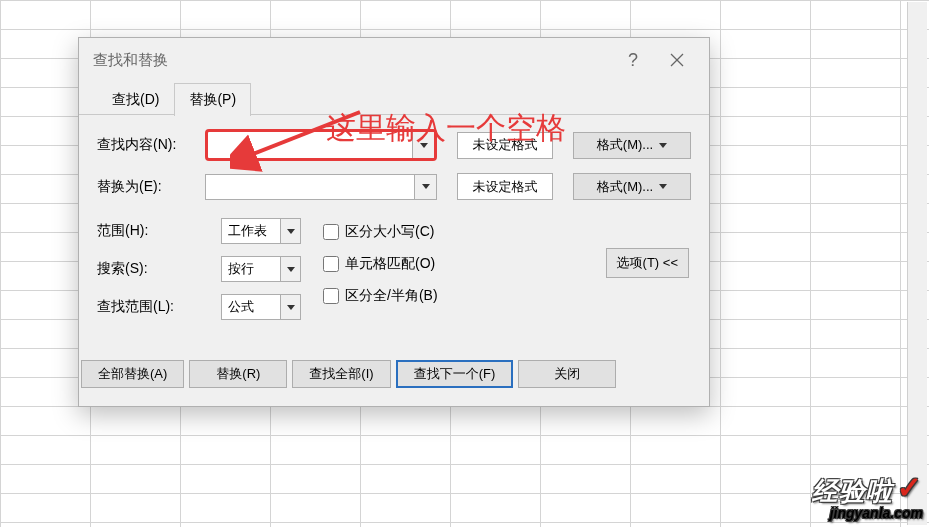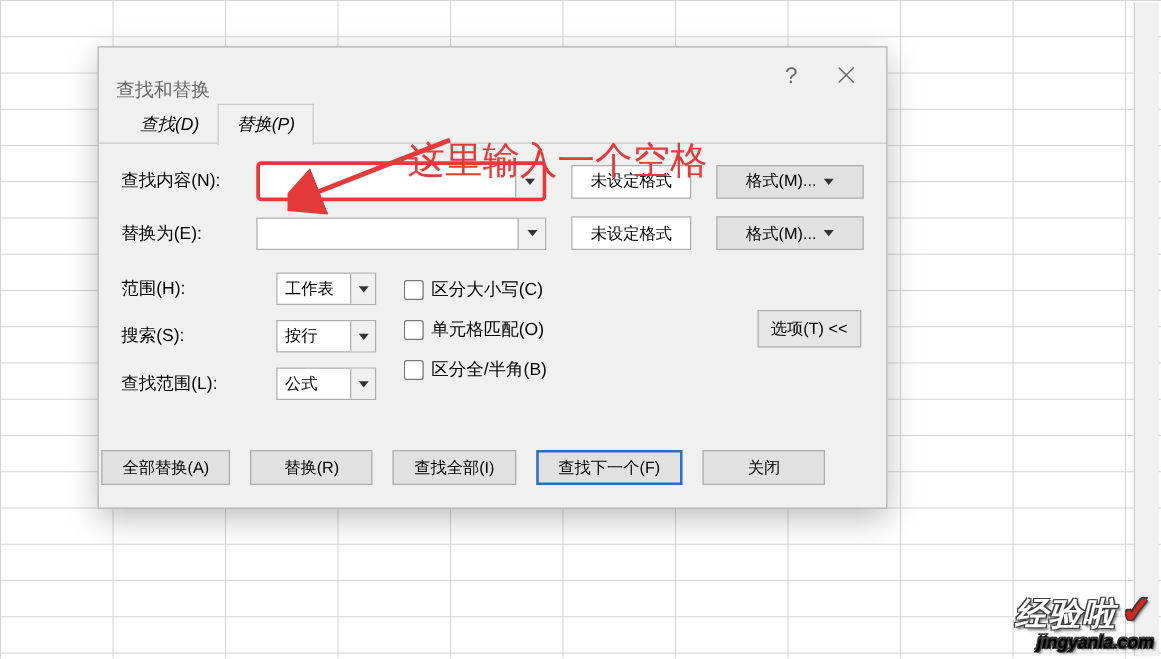--- a/index.html
+++ b/index.html
@@ -31,21 +31,21 @@
       position: absolute;
       left: 78px; top: 37px;
       width: 632px;
       background: #f0f0f0;
       border: 1px solid #b0b0b0;
       box-shadow: 0 8px 24px rgba(0,0,0,0.25);
     }
     .titlebar {
       height: 44px;
       display: flex;
-      align-items: flex-end;
+      align-items: center;
       padding: 0 10px 0 14px;
       color: #666;
       font-size: 15px;
     }
     .titlebar .spacer { flex: 1; }
     .help-btn, .close-btn {
       width: 44px; height: 44px;
       display: flex; align-items: center; justify-content: center;
       color: #666; font-size: 18px;
     }
@@ -58,21 +58,20 @@
       z-index: 2;
     }
     .tab {
       padding: 7px 14px;
       border: 1px solid transparent;
       border-bottom: none;
       background: transparent;
       position: relative;
       top: 1px;
       font-size: 14px;
-      font-style: italic;
     }
     .tab.active {
       border-color: #c9c9c9;
       background: #f0f0f0;
     }
     .panel {
       border-top: 1px solid #c9c9c9;
       padding: 14px 18px 18px 18px;
     }
     .row {
@@ -182,21 +181,21 @@
       position: absolute;
       right: 20px;
       bottom: 66px;
       padding: 5px 10px;
       border: 1px solid #adadad;
       background: #e6e6e6;
       font-size: 13px;
     }
     .button-row {
       display: flex;
-      gap: 16px;
+      gap: 5px;
       padding: 16px 35px 18px 2px;
       justify-content: flex-start;
     }
     .btn {
       height: 28px;
       padding: 0 16px;
       border: 1px solid #adadad;
       background: #e1e1e1;
       font-size: 13px;
       display: flex; align-items: center; justify-content: center;

